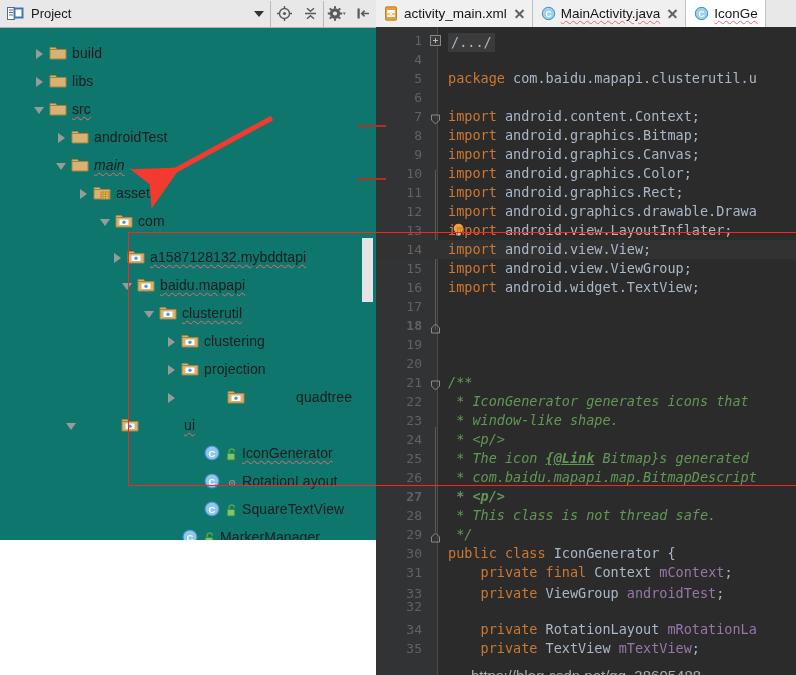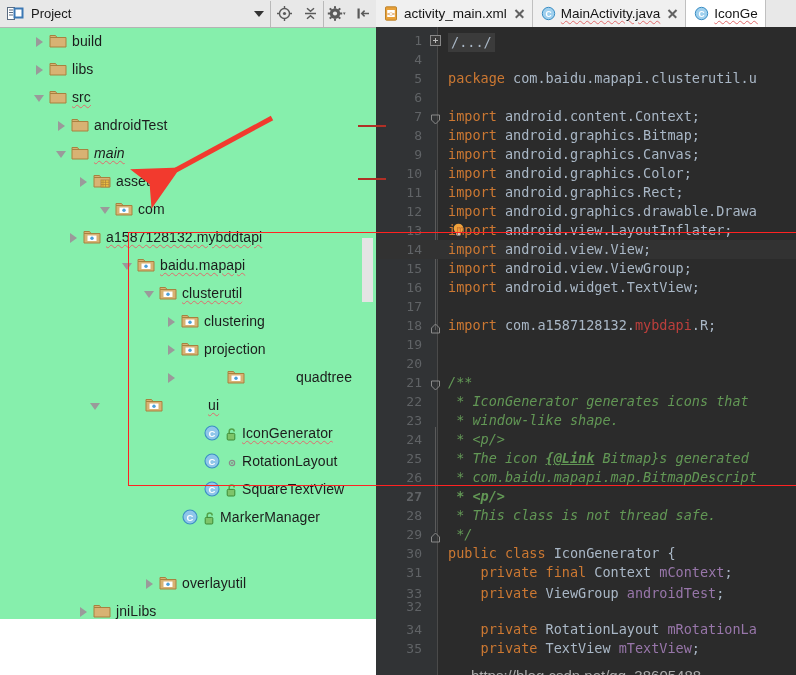--- a/index.html
+++ b/index.html
@@ -7,22 +7,22 @@
     width:796px;height:675px;overflow:hidden;
     font-family:"Liberation Sans",sans-serif;
     background:#ffffff;
     position:relative;
     -webkit-font-smoothing:antialiased;
   }
   #app{position:absolute;inset:0;}
 
   
   #project-panel{
-    position:absolute;left:0;top:0;width:376px;height:619px;
-    background:#86efac;overflow:hidden;
+    position:absolute;left:0;top:0;width:376px;height:540px;
+    background:#0f766e;overflow:hidden;
   }
   #panel-header{
     position:absolute;left:0;top:0;width:376px;height:27px;
     background:#e8e8e8;
     border-bottom:1px solid #b4b4b4;
     display:flex;align-items:center;
   }
   .hdr-icon{width:17px;height:15px;margin-left:7px;flex:0 0 auto;position:relative;}
   .hdr-title{
     font-size:13px;color:#1a1a1a;margin-left:7px;flex:0 0 auto;
@@ -219,21 +219,21 @@
         <span class="tb-btn">
           <svg width="17" height="17" viewBox="0 0 17 17">
             <rect x="2.5" y="3.5" width="2.2" height="10" fill="#5a5a5a"></rect>
             <path d="M14 8.5H7M9.6 5.6L6.7 8.5l2.9 2.9" fill="none" stroke="#5a5a5a" stroke-width="1.5"></path>
           </svg>
         </span>
       </span>
     </div>
 
     <div id="tree">
-        <div class="row" style="padding-left: 34px;">
+        <div class="row" style="padding-left: 34px; margin-top: 12px;">
           <span class="twisty closed"></span>
           <span class="ico"><svg width="18" height="16" viewBox="0 0 18 16">
               <path d="M1 4.5 L1 14 L17 14 L17 4.5 Z" fill="#d8b273" stroke="#a8813f" stroke-width="1"></path>
               <path d="M1 4.5 L1 2.5 L6.5 2.5 L8 4.5 Z" fill="#d8b273" stroke="#a8813f" stroke-width="1"></path>
             </svg></span>
           <span class="lbl">build</span>
         </div>
         <div class="row" style="padding-left: 34px;">
           <span class="twisty closed"></span>
           <span class="ico"><svg width="18" height="16" viewBox="0 0 18 16">
@@ -279,21 +279,21 @@
         <div class="row" style="padding-left: 100px;">
           <span class="twisty open"></span>
           <span class="ico"><svg width="18" height="16" viewBox="0 0 18 16">
               <path d="M1 4.5 L1 14 L17 14 L17 4.5 Z" fill="#d8b273" stroke="#a8813f" stroke-width="1"></path>
               <path d="M1 4.5 L1 2.5 L6.5 2.5 L8 4.5 Z" fill="#d8b273" stroke="#a8813f" stroke-width="1"></path>
               <rect x="4.5" y="6.5" width="9" height="5.5" fill="#ffffff"></rect>
               <circle cx="9" cy="9.2" r="1.7" fill="#4a9fd8"></circle>
             </svg></span>
           <span class="lbl">com</span>
         </div>
-        <div class="row" style="padding-left: 68px;">
+        <div class="row" style="padding-left: 112px; margin-top: 8px;">
           <span class="twisty closed"></span>
           <span class="ico"><svg width="18" height="16" viewBox="0 0 18 16">
               <path d="M1 4.5 L1 14 L17 14 L17 4.5 Z" fill="#d8b273" stroke="#a8813f" stroke-width="1"></path>
               <path d="M1 4.5 L1 2.5 L6.5 2.5 L8 4.5 Z" fill="#d8b273" stroke="#a8813f" stroke-width="1"></path>
               <rect x="4.5" y="6.5" width="9" height="5.5" fill="#ffffff"></rect>
               <circle cx="9" cy="9.2" r="1.7" fill="#4a9fd8"></circle>
             </svg></span>
           <span class="lbl sq">a1587128132.mybddtapi</span>
         </div>
         <div class="row" style="padding-left: 122px;">
@@ -339,21 +339,21 @@
         <div class="row" style="padding-left: 166px; gap: 46px;">
           <span class="twisty closed"></span>
           <span class="ico"><svg width="18" height="16" viewBox="0 0 18 16">
               <path d="M1 4.5 L1 14 L17 14 L17 4.5 Z" fill="#d8b273" stroke="#a8813f" stroke-width="1"></path>
               <path d="M1 4.5 L1 2.5 L6.5 2.5 L8 4.5 Z" fill="#d8b273" stroke="#a8813f" stroke-width="1"></path>
               <rect x="4.5" y="6.5" width="9" height="5.5" fill="#ffffff"></rect>
               <circle cx="9" cy="9.2" r="1.7" fill="#4a9fd8"></circle>
             </svg></span>
           <span class="lbl">quadtree</span>
         </div>
-        <div class="row" style="padding-left: 90px; gap: 40px;">
+        <div class="row" style="padding-left: 66px; gap: 40px;">
           <span class="twisty open"></span>
           <span class="ico"><svg width="18" height="16" viewBox="0 0 18 16">
               <path d="M1 4.5 L1 14 L17 14 L17 4.5 Z" fill="#d8b273" stroke="#a8813f" stroke-width="1"></path>
               <path d="M1 4.5 L1 2.5 L6.5 2.5 L8 4.5 Z" fill="#d8b273" stroke="#a8813f" stroke-width="1"></path>
               <rect x="4.5" y="6.5" width="9" height="5.5" fill="#ffffff"></rect>
               <circle cx="9" cy="9.2" r="1.7" fill="#4a9fd8"></circle>
             </svg></span>
           <span class="lbl sq">ui</span>
         </div>
         <div class="row" style="padding-left: 188px;">
@@ -494,23 +494,23 @@
           <div class="cl" style="top: 156px;"><span class="ln">11</span><span class="code"><span class="kw">import</span> android.graphics.Rect;</span></div>
           <div class="cl" style="top: 175px;"><span class="ln">12</span><span class="code"><span class="kw">import</span> android.graphics.drawable.Drawa</span></div>
           <div class="cl" style="top: 194px;"><span class="ln">13</span><span class="bulb" style="top: 2px;"><svg width="13" height="14" viewBox="0 0 13 14">
                 <circle cx="6.5" cy="5.5" r="4.8" fill="#f0a23c"></circle>
                 <rect x="4.3" y="9.6" width="4.4" height="3" rx="1" fill="#cfcfcf"></rect>
               </svg></span><span class="code"><span class="kw">import</span> android.view.LayoutInflater;</span></div>
           <div class="cl cur" style="top: 213px;"><span class="ln">14</span><span class="code"><span class="kw">import</span> android.view.View;</span></div>
           <div class="cl" style="top: 232px;"><span class="ln">15</span><span class="code"><span class="kw">import</span> android.view.ViewGroup;</span></div>
           <div class="cl" style="top: 251px;"><span class="ln">16</span><span class="code"><span class="kw">import</span> android.widget.TextView;</span></div>
           <div class="cl" style="top: 270px;"><span class="ln">17</span><span class="code"></span></div>
-          <div class="cl" style="top: 289px;"><span class="ln">18</span><span class="fm arrowup"><svg width="11" height="11" viewBox="0 0 11 11">
+          <div class="cl" style="top: 289px; font-weight: bold;"><span class="ln">18</span><span class="fm arrowup"><svg width="11" height="11" viewBox="0 0 11 11">
                 <path d="M1.5 10 h8 v-5 l-4 -4 l-4 4 z" fill="none" stroke="#8a8a8a" stroke-width="1"></path>
-              </svg></span><span class="code" style="text-decoration: none;"><span class="kw">import</span> com.a1587128132.<span class="err">mybdapi</span>.R;</span></div>
+              </svg></span></div>
           <div class="cl" style="top: 308px;"><span class="ln">19</span><span class="code"></span></div>
           <div class="cl" style="top: 327px;"><span class="ln">20</span><span class="code"></span></div>
           <div class="cl" style="top: 346px;"><span class="ln">21</span><span class="fm arrowdn"><svg width="11" height="11" viewBox="0 0 11 11">
                 <path d="M1.5 1 h8 v5 l-4 4 l-4 -4 z" fill="none" stroke="#8a8a8a" stroke-width="1"></path>
               </svg></span><span class="code"><span class="cmt">/**</span></span></div>
           <div class="cl" style="top: 365px;"><span class="ln">22</span><span class="code"><span class="cmt"> * IconGenerator generates icons that</span></span></div>
           <div class="cl" style="top: 384px;"><span class="ln">23</span><span class="code"><span class="cmt"> * window-like shape.</span></span></div>
           <div class="cl" style="top: 403px;"><span class="ln">24</span><span class="code"><span class="cmt"> * &lt;p/&gt;</span></span></div>
           <div class="cl" style="top: 422px;"><span class="ln">25</span><span class="code"><span class="cmt"> * The icon <b>{@Link</b> Bitmap}s generated</span></span></div>
           <div class="cl" style="top: 441px;"><span class="ln">26</span><span class="code"><span class="cmt"> * com.baidu.mapapi.map.BitmapDescript</span></span></div>

